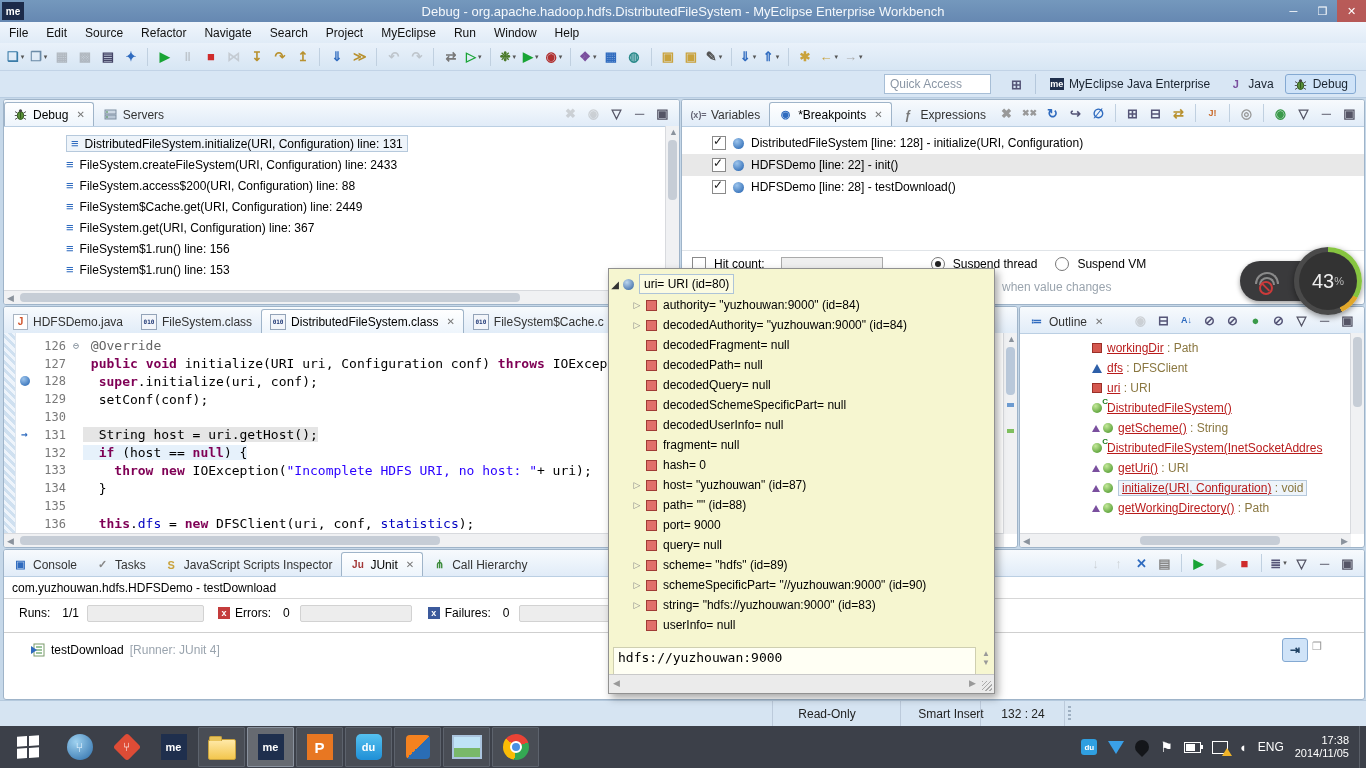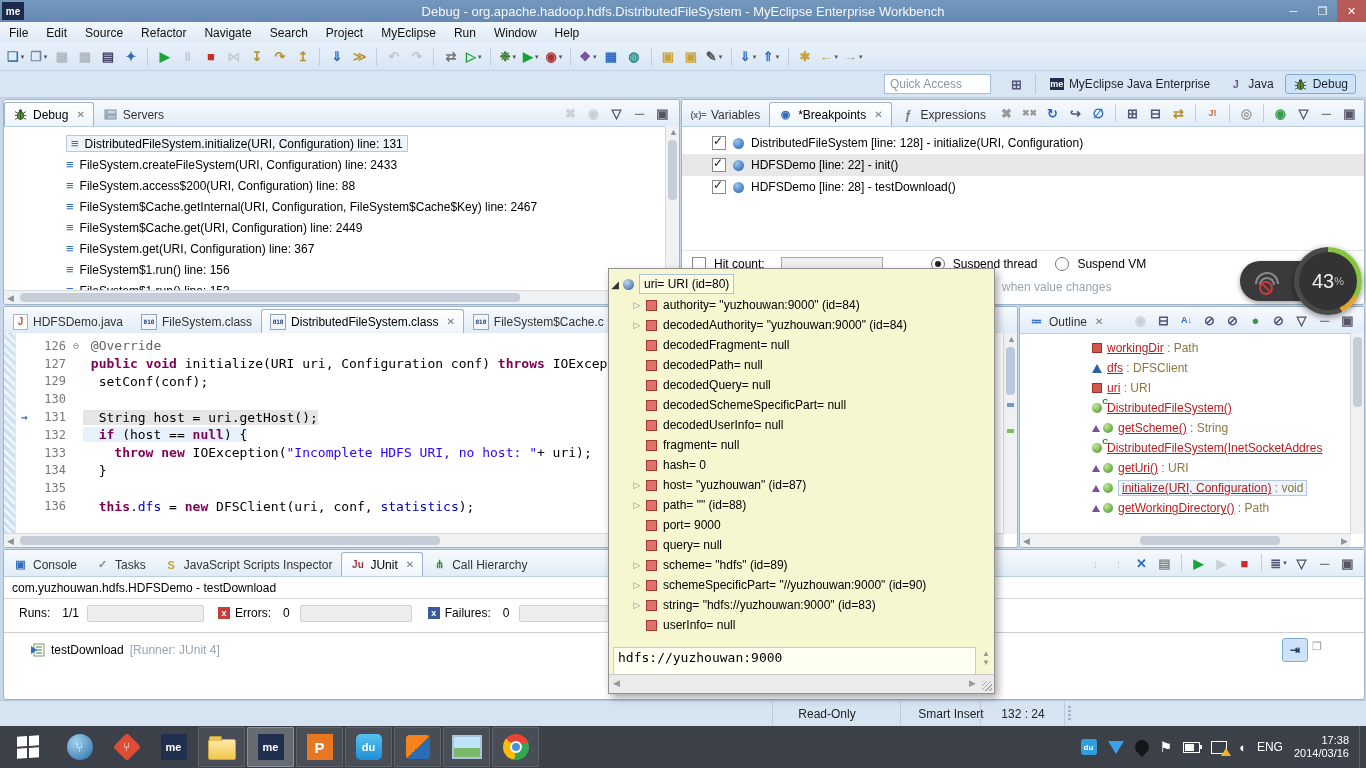--- a/index.html
+++ b/index.html
@@ -427,23 +427,20 @@
           <span>DistributedFileSystem.initialize(URI, Configuration) line: 131</span>
         </span>
       </div>
       <div class="frame-row">
         <span><span class="i-frame">≡</span><span>FileSystem.createFileSystem(URI, Configuration) line: 2433</span></span>
       </div>
       <div class="frame-row">
         <span><span class="i-frame">≡</span><span>FileSystem.access$200(URI, Configuration) line: 88</span></span>
       </div>
       <div class="frame-row">
-        <span><span class="i-frame">≡</span><span>FileSystem$Cache.getInternal(URI, Configuration, FileSystem$Cache$Key) line: 2467</span></span>
-      </div>
-      <div class="frame-row">
         <span><span class="i-frame">≡</span><span>FileSystem$Cache.get(URI, Configuration) line: 2449</span></span>
       </div>
       <div class="frame-row">
         <span><span class="i-frame">≡</span><span>FileSystem.get(URI, Configuration) line: 367</span></span>
       </div>
       <div class="frame-row">
         <span><span class="i-frame">≡</span><span>FileSystem$1.run() line: 156</span></span>
       </div>
       <div class="frame-row">
         <span><span class="i-frame">≡</span><span>FileSystem$1.run() line: 153</span></span>
@@ -575,20 +572,21 @@
           <span class="fi-class">010</span>
           <span>FileSystem$Cache.c</span>
         </div>
       </div>
     </div>
   <div class="codewrap">
     <div class="hatch"></div>
     <div id="code" style="padding-top:4px;">
         <div class="codeline"><span class="gm"></span><span class="lnum">126</span><span class="fold">⊖</span><span class="ct"><span> </span><span class="tok-a">@Override</span></span></div>
         <div class="codeline"><span class="gm"></span><span class="lnum">127</span><span class="fold"></span><span class="ct"><span> </span><span class="tok-k">public</span><span> </span><span class="tok-k">void</span><span> initialize(URI uri, Configuration conf) </span><span class="tok-k">throws</span><span> IOExcep</span></span></div>
+        <div class="codeline"><span class="gm"><span class="bp-dot" style="width: 10px; height: 10px;"></span></span><span class="lnum">128</span><span class="fold"></span><span class="ct"><span>  </span><span class="tok-k">super</span><span>.initialize(uri, conf);</span></span></div>
         <div class="codeline"><span class="gm"></span><span class="lnum">129</span><span class="fold"></span><span class="ct"><span>  setConf(conf);</span></span></div>
         <div class="codeline"><span class="gm"></span><span class="lnum">130</span><span class="fold"></span><span class="ct"></span></div>
         <div class="codeline"><span class="gm" style="color: rgb(47, 107, 191); font-weight: bold;">→</span><span class="lnum">131</span><span class="fold"></span><span class="ct hl-current"><span>  String host = uri.getHost();</span></span></div>
         <div class="codeline"><span class="gm"></span><span class="lnum">132</span><span class="fold"></span><span class="ct hl-soft"><span>  </span><span class="tok-k">if</span><span> (host == </span><span class="tok-k">null</span><span>) {</span></span></div>
         <div class="codeline"><span class="gm"></span><span class="lnum">133</span><span class="fold"></span><span class="ct"><span>    </span><span class="tok-k">throw</span><span> </span><span class="tok-k">new</span><span> IOException(</span><span class="tok-s">"Incomplete HDFS URI, no host: "</span><span>+ uri);</span></span></div>
         <div class="codeline"><span class="gm"></span><span class="lnum">134</span><span class="fold"></span><span class="ct"><span>  }</span></span></div>
         <div class="codeline"><span class="gm"></span><span class="lnum">135</span><span class="fold"></span><span class="ct"></span></div>
         <div class="codeline"><span class="gm"></span><span class="lnum">136</span><span class="fold"></span><span class="ct"><span>  </span><span class="tok-k">this</span><span>.</span><span class="tok-f">dfs</span><span> = </span><span class="tok-k">new</span><span> DFSClient(uri, conf, </span><span class="tok-f">statistics</span><span>);</span></span></div>
       </div>
   </div>
@@ -853,21 +851,21 @@
       <span class="t-dish"></span>
       <span style="font-size: 14px;">⚑</span>
       <span class="t-batt"></span>
       <span class="t-net">
         <span class="warn"></span>
       </span>
       <span style="font-size: 13px;">◖</span>
       <span style="font-size: 12px;">ENG</span>
       <div class="clock">
         <div>17:38</div>
-        <div>2014/03/16</div>
+        <div>2014/11/05</div>
       </div>
     </div>
   <div class="showdesk"></div>
 </div>
 
 <div class="popup">
   <div class="pv-root">
     <span class="tri exp">◢</span>
     <span class="vroot-icon"></span>
     <span class="pv-selbox">

